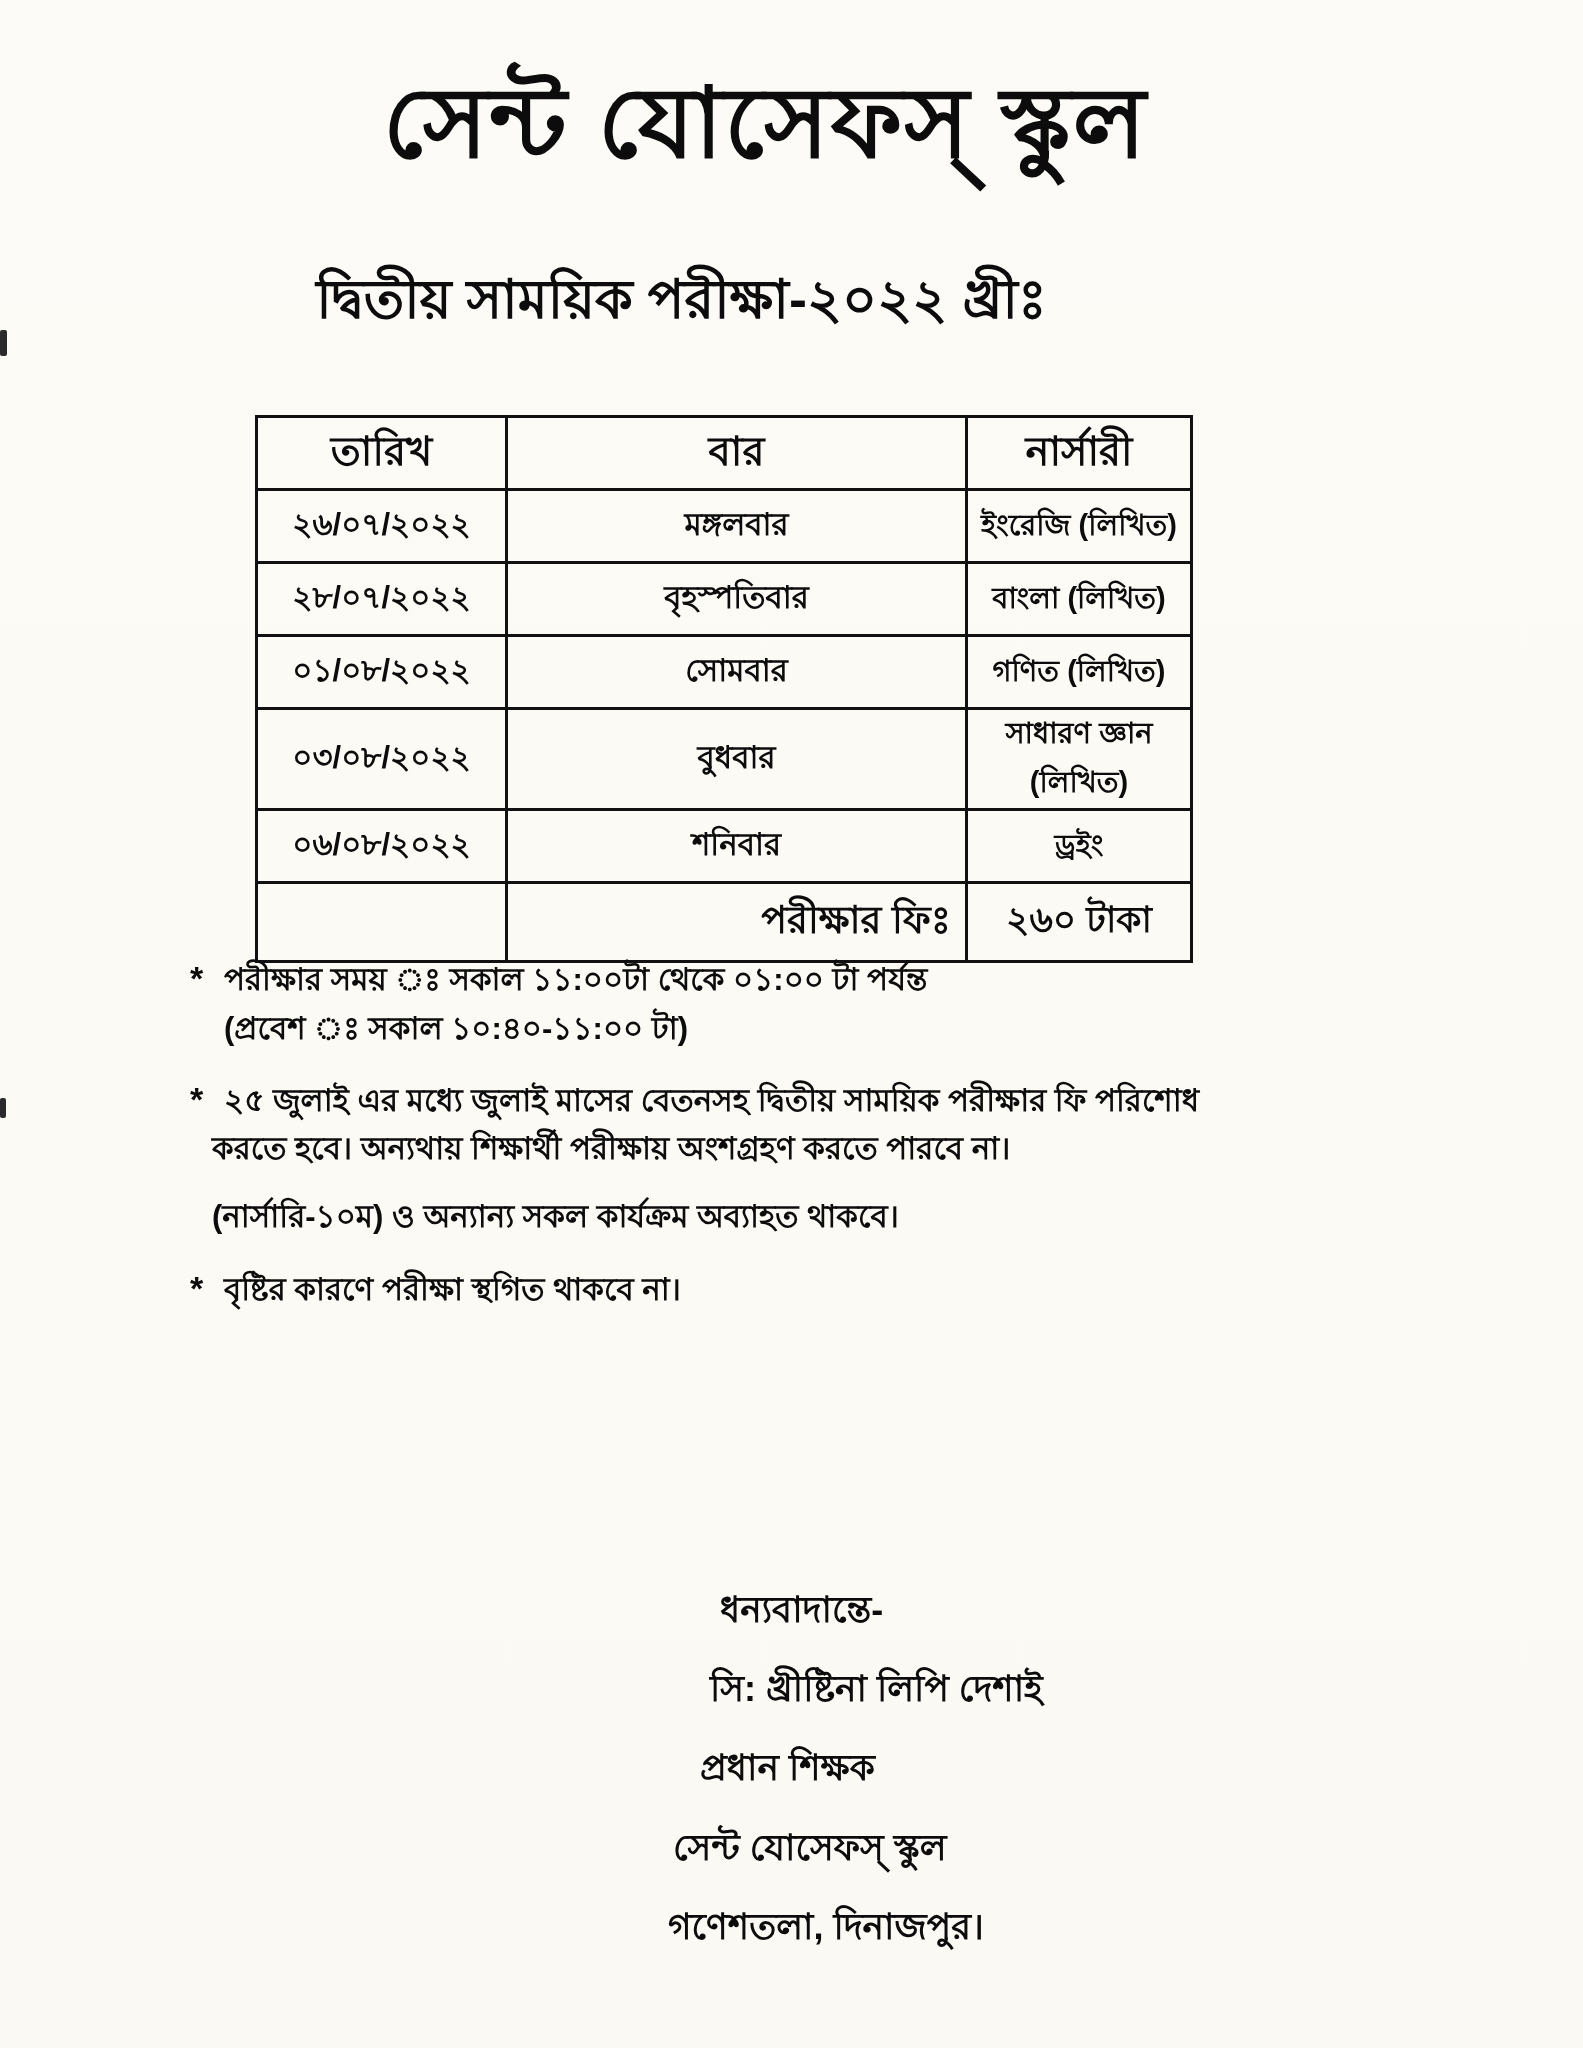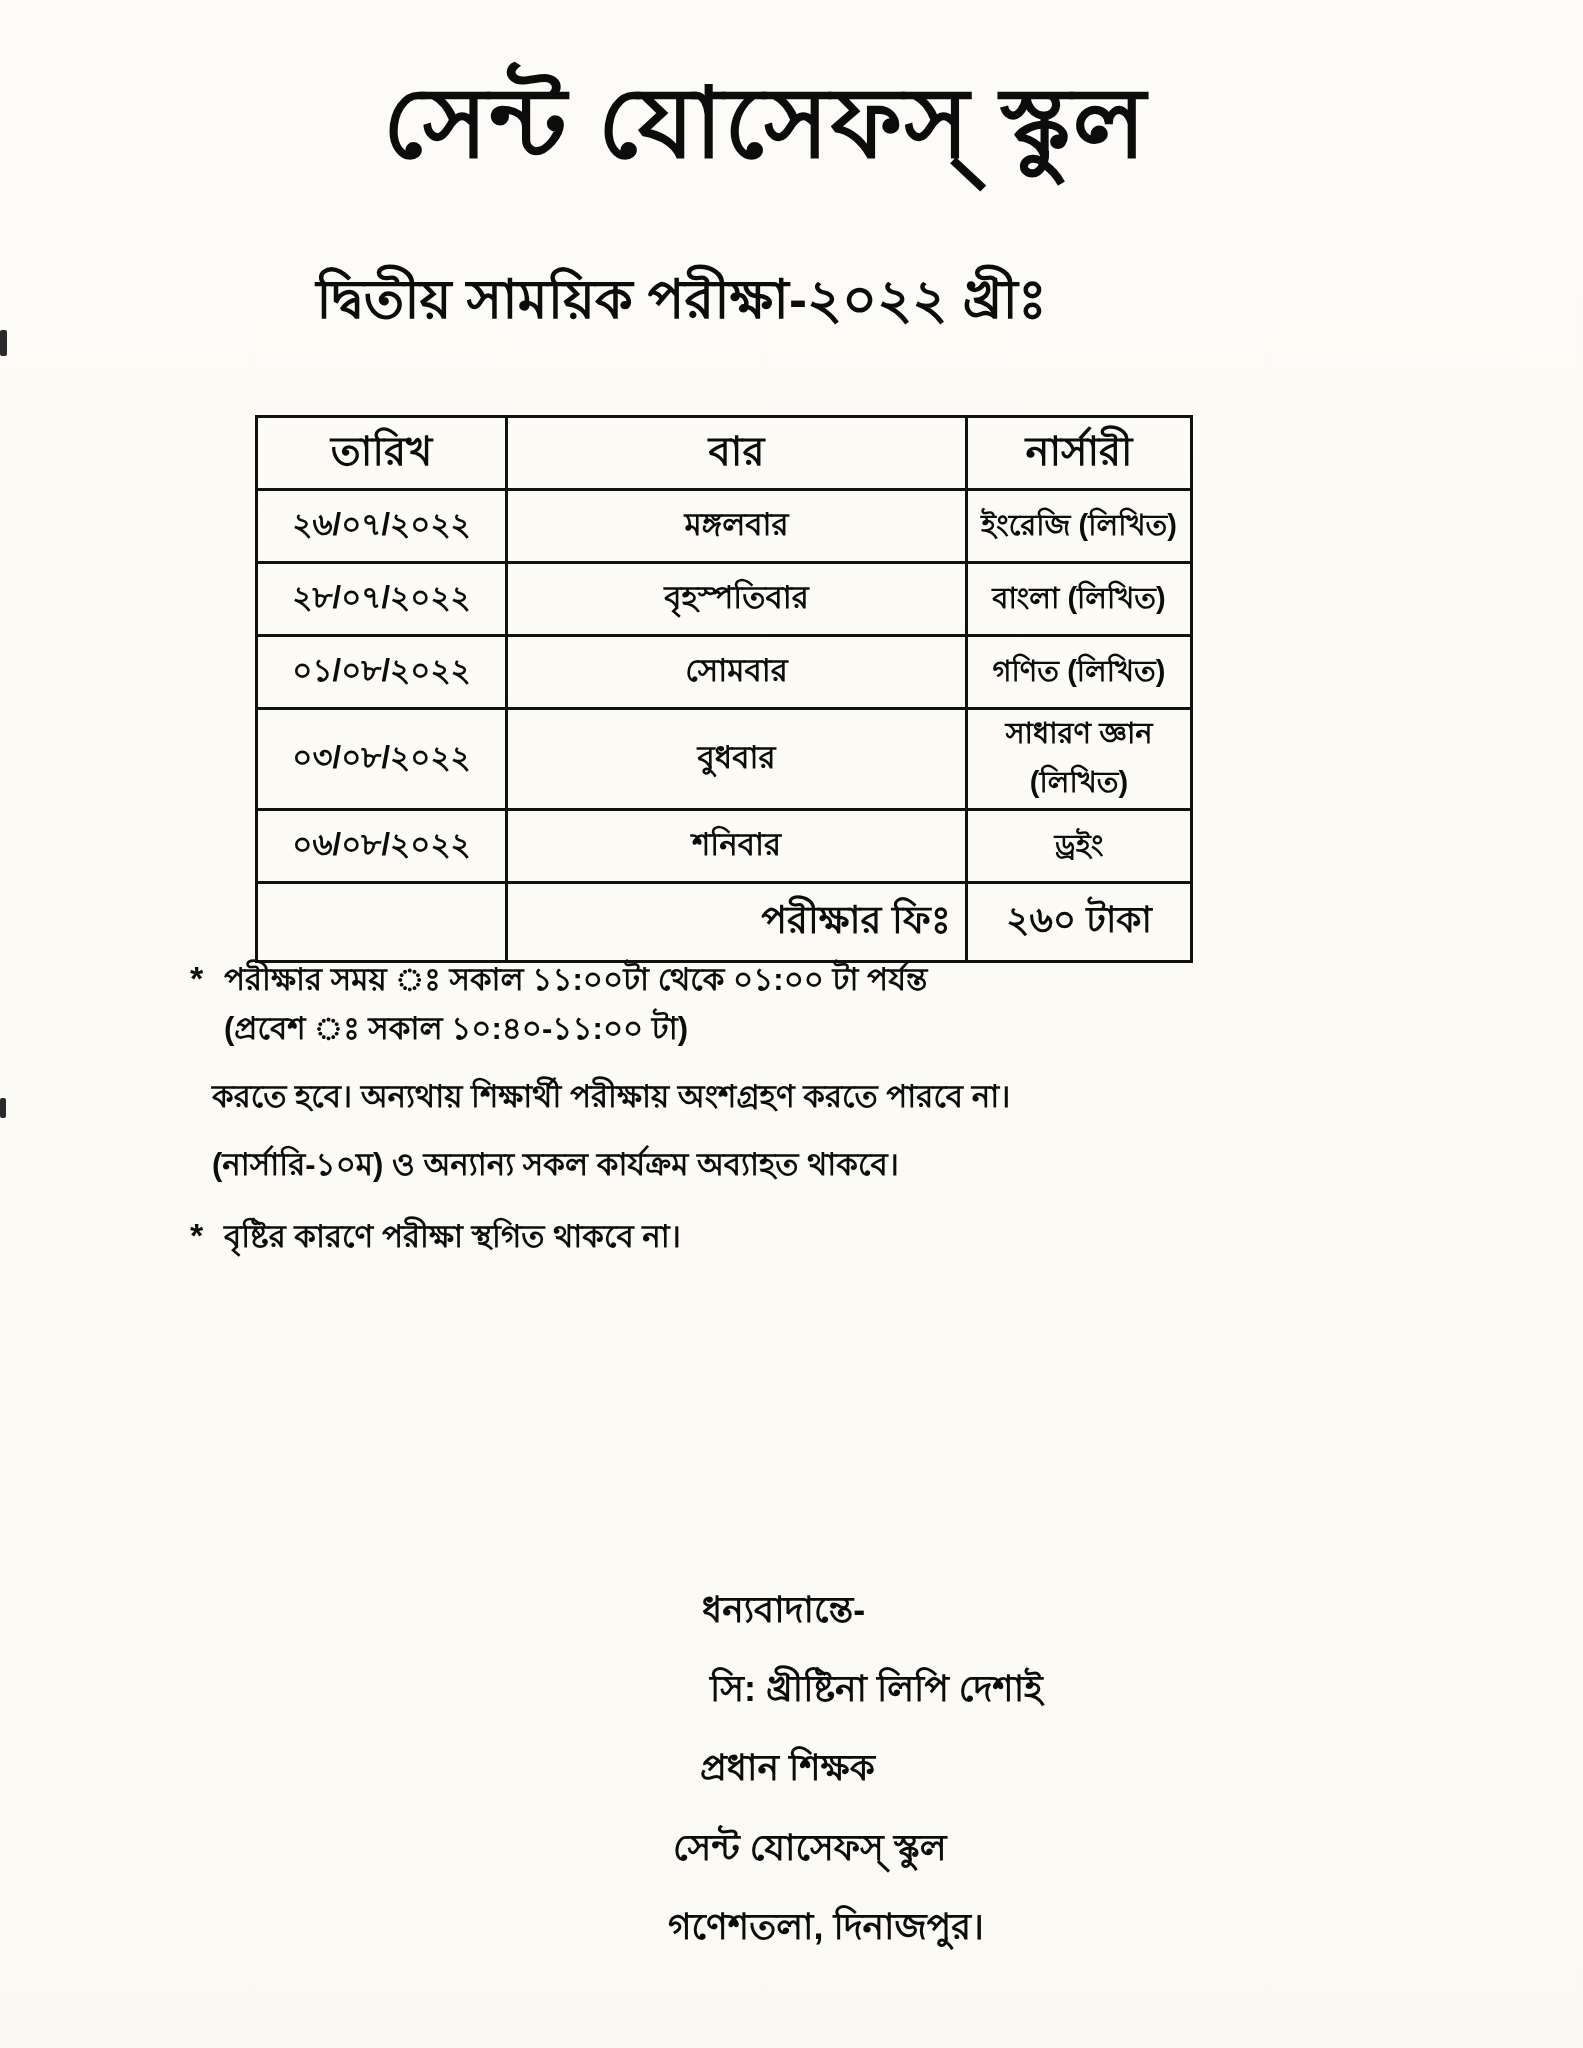--- a/index.html
+++ b/index.html
@@ -81,21 +81,21 @@
   .cont{margin-left:34px;}
   .cont.indent-time{}
   .cont.indent-sm{margin-left:22px;}
 
   .signature{
     position:absolute;top:1588px;left:668px;
     font-size:36px;font-weight:650;
     line-height:1.2;
   }
   .sig-line{margin-bottom:36px;white-space:nowrap;}
-  .sig-thanks{margin-left:34px;}
+  .sig-thanks{margin-left:52px;}
   .sig-name{margin-left:42px;}
   .sig-role{margin-left:32px;}
   .sig-school{margin-left:5px;}
   .sig-addr{margin-left:0;}
 </style>
 </head>
 <body>
 
 <div class="page">
 
@@ -151,20 +151,21 @@
       </tr>
     </tbody>
   </table>
 
   <div class="notes">
     <div class="note">
       <div class="note-line"><span class="star">*</span><span>পরীক্ষার সময় ঃ সকাল ১১:০০টা থেকে ০১:০০ টা পর্যন্ত</span></div>
       <div class="note-line cont indent-time">(প্রবেশ ঃ সকাল ১০:৪০-১১:০০ টা)</div>
     </div>
     <div class="note">
+      <div class="note-line"><span class="star">*</span><span>২৫ জুলাই এর মধ্যে জুলাই মাসের বেতনসহ দ্বিতীয় সাময়িক পরীক্ষার ফি পরিশোধ</span></div>
       <div class="note-line cont indent-sm">করতে হবে। অন্যথায় শিক্ষার্থী পরীক্ষায় অংশগ্রহণ করতে পারবে না।</div>
     </div>
     <div class="note">
       <div class="note-line cont indent-sm">(নার্সারি-১০ম) ও অন্যান্য সকল কার্যক্রম অব্যাহত থাকবে।</div>
     </div>
     <div class="note">
       <div class="note-line"><span class="star">*</span><span>বৃষ্টির কারণে পরীক্ষা স্থগিত থাকবে না।</span></div>
     </div>
   </div>
 

